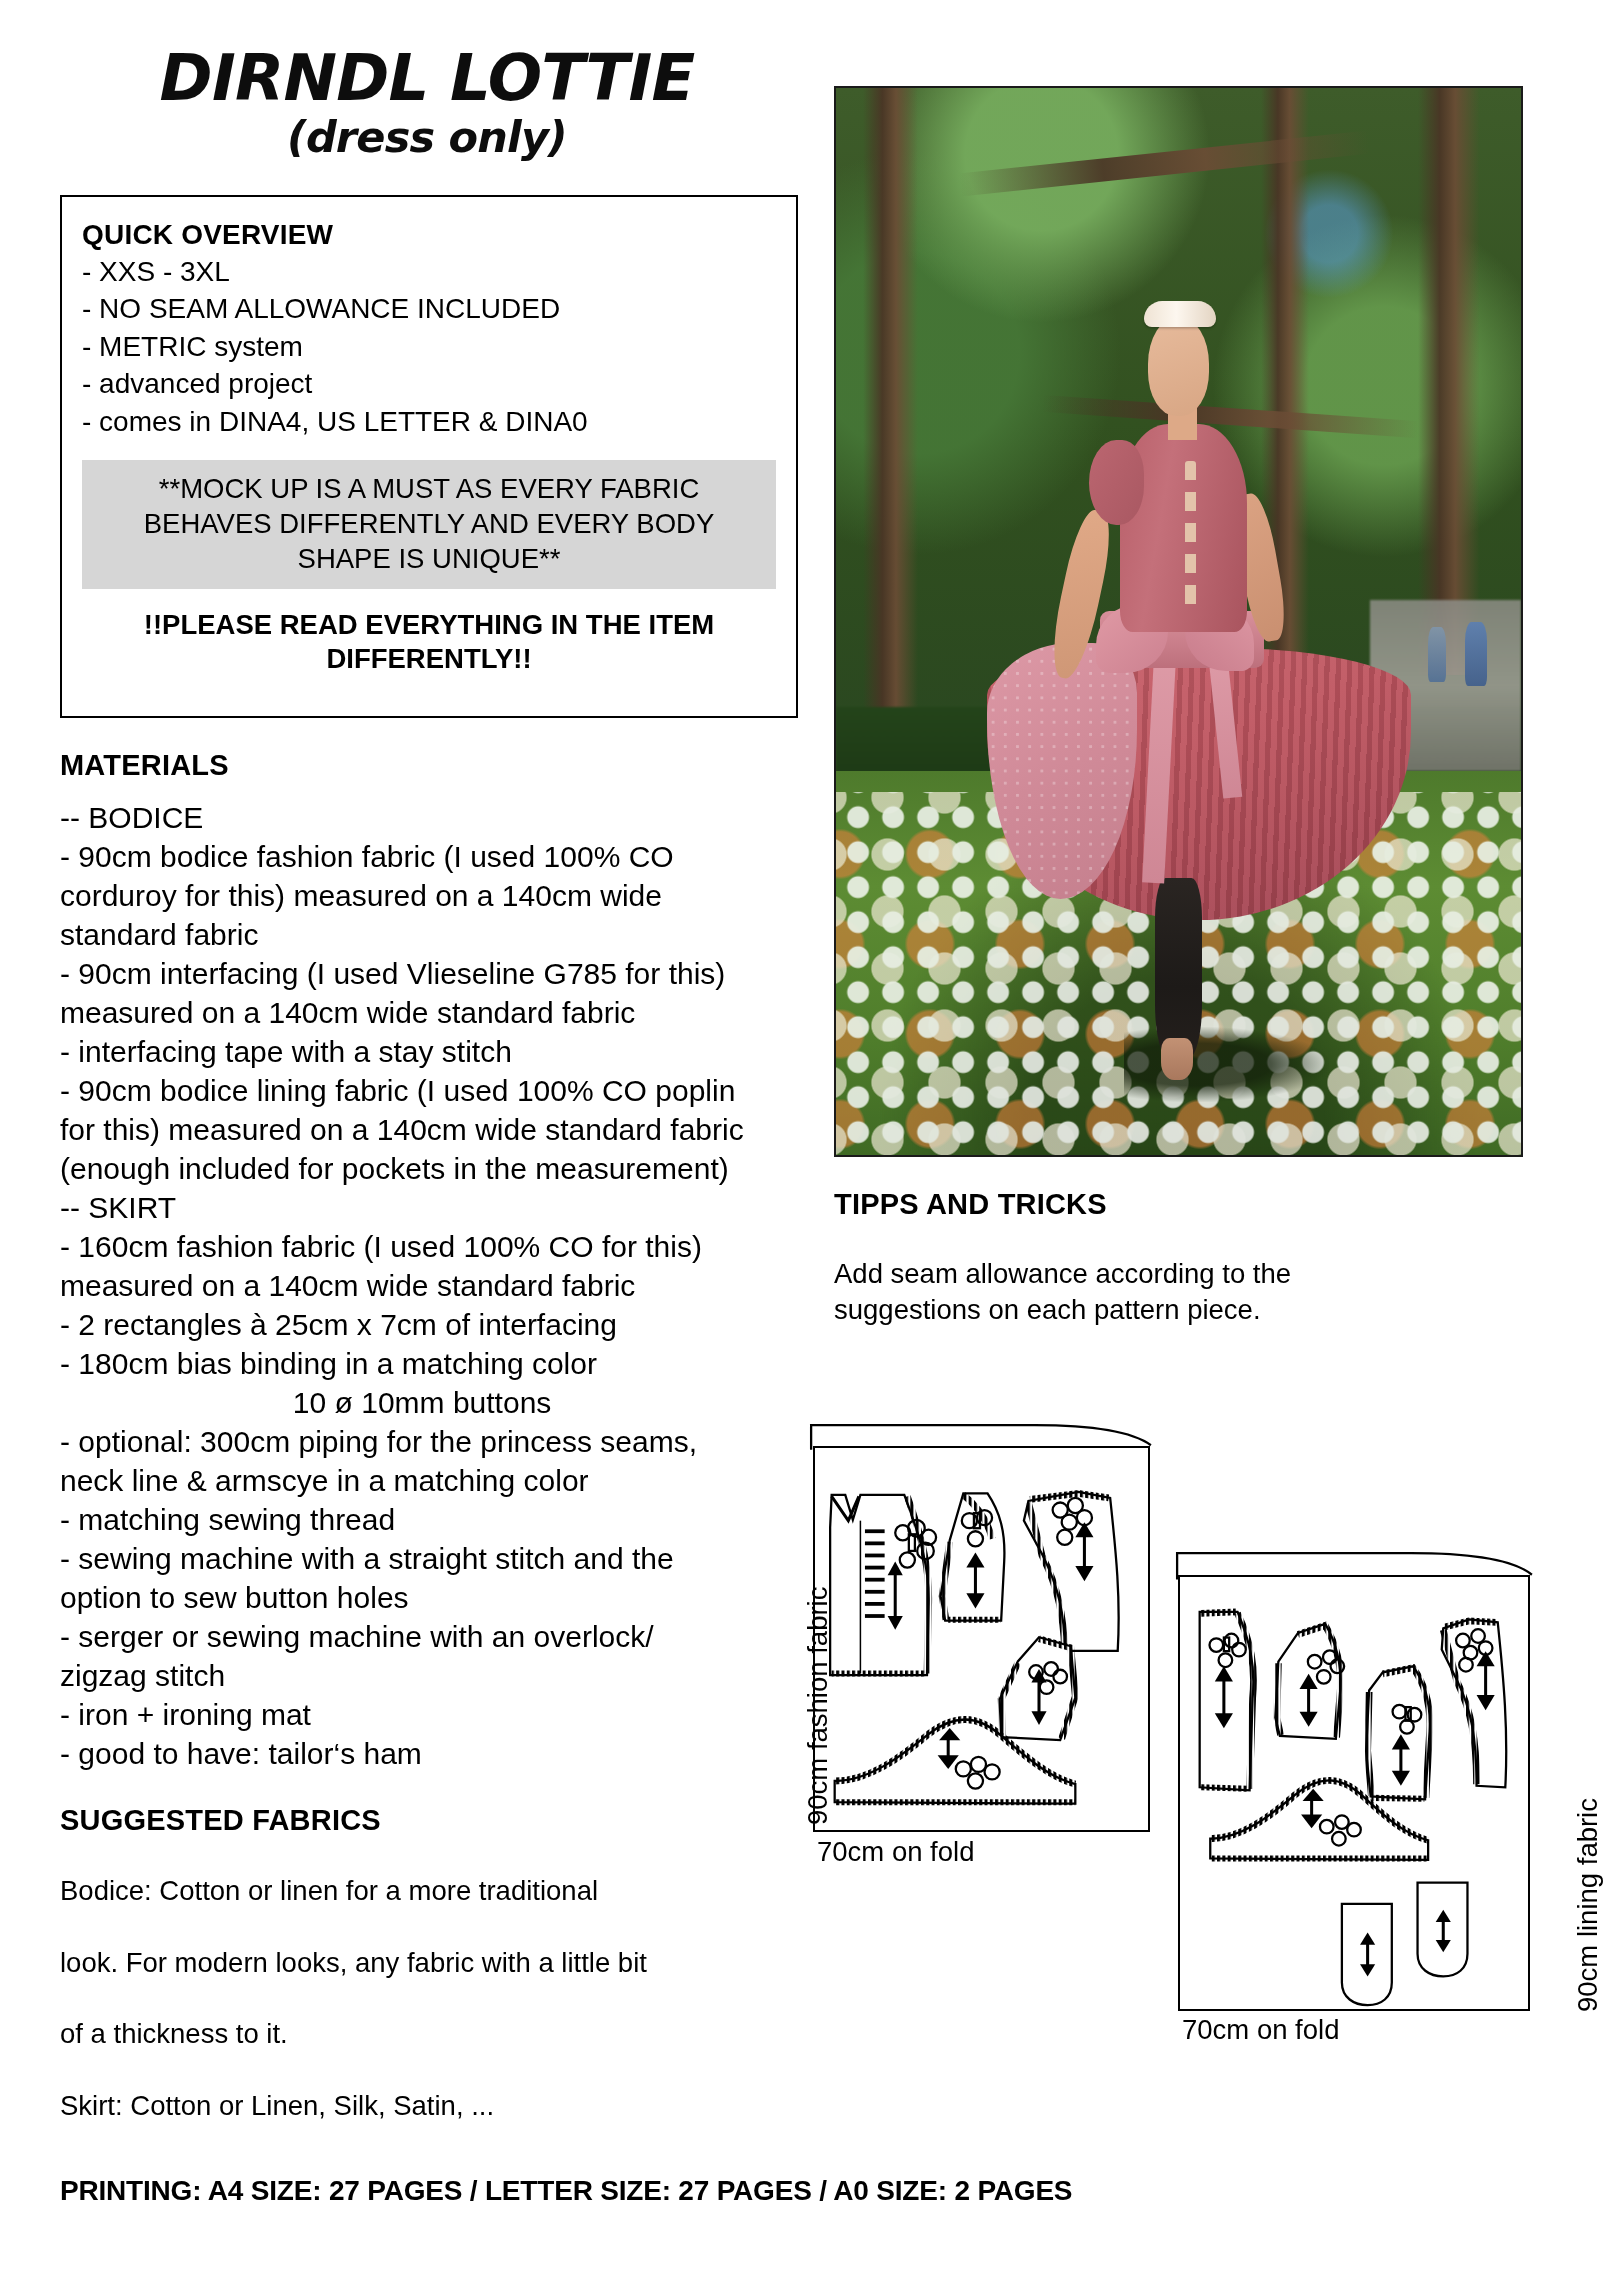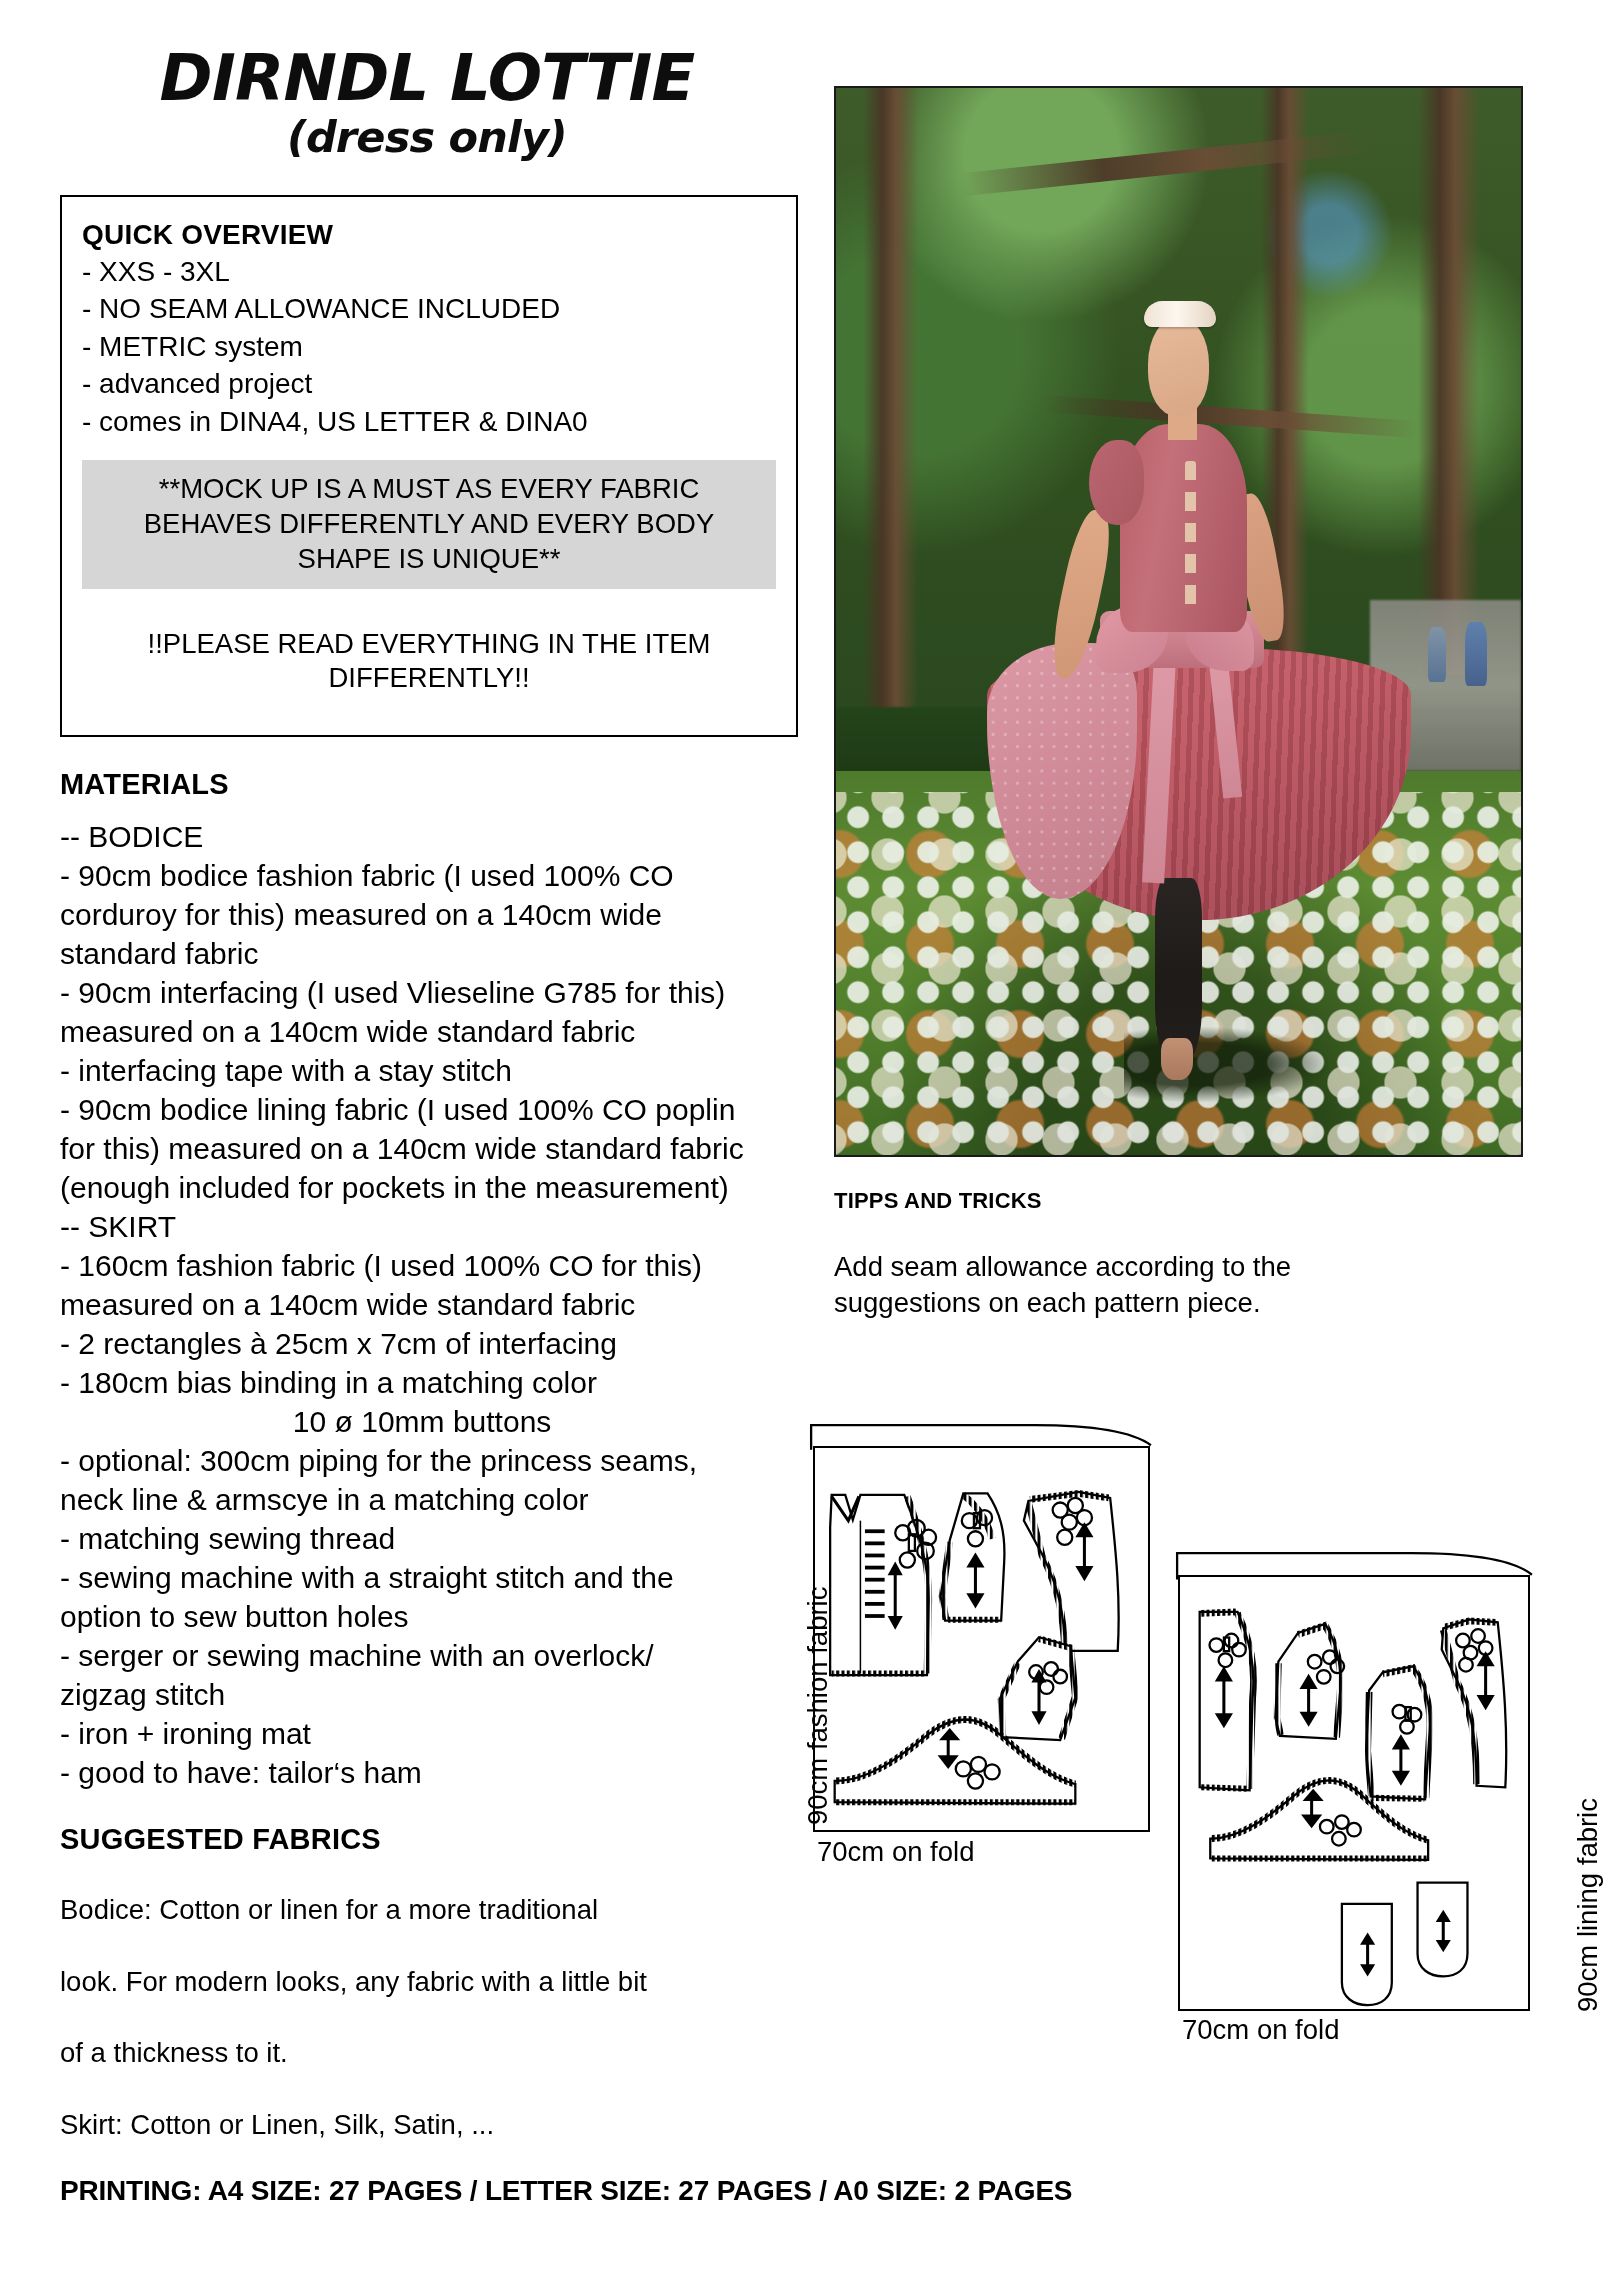--- a/index.html
+++ b/index.html
@@ -73,24 +73,24 @@
   .mock-note {
     background: #d6d6d6;
     text-align: center;
     font-size: 27.5px;
     line-height: 1.28;
     padding: 10.7px 6.1px 12.2px 6.1px;
     margin-top: 20px;
   }
   .read-note {
     text-align: center;
-    font-weight: normal;
+    font-weight: bold;
     font-size: 27.5px;
     line-height: 1.26;
-    margin-top: 38px;
+    margin-top: 19px;
     padding: 0 3.1px;
   }
 
   
   .sec-heading {
     font-weight: bold;
     font-size: 29px;
     letter-spacing: 0.2px;
     margin: 31px 0 0 0;
   }
@@ -314,21 +314,21 @@
 
   
   .tips-block {
     position: absolute;
     left: 834px;
     top: 1188px;
     width: 673px;
   }
   .tips-heading {
     font-weight: bold;
-    font-size: 22px;
+    font-size: 29px;
     letter-spacing: 0.2px;
   }
   .tips-text {
     font-size: 27.5px;
     line-height: 1.32;
     margin-top: 35px;
   }
   .tips-text .ln { display: block; }
 
   

